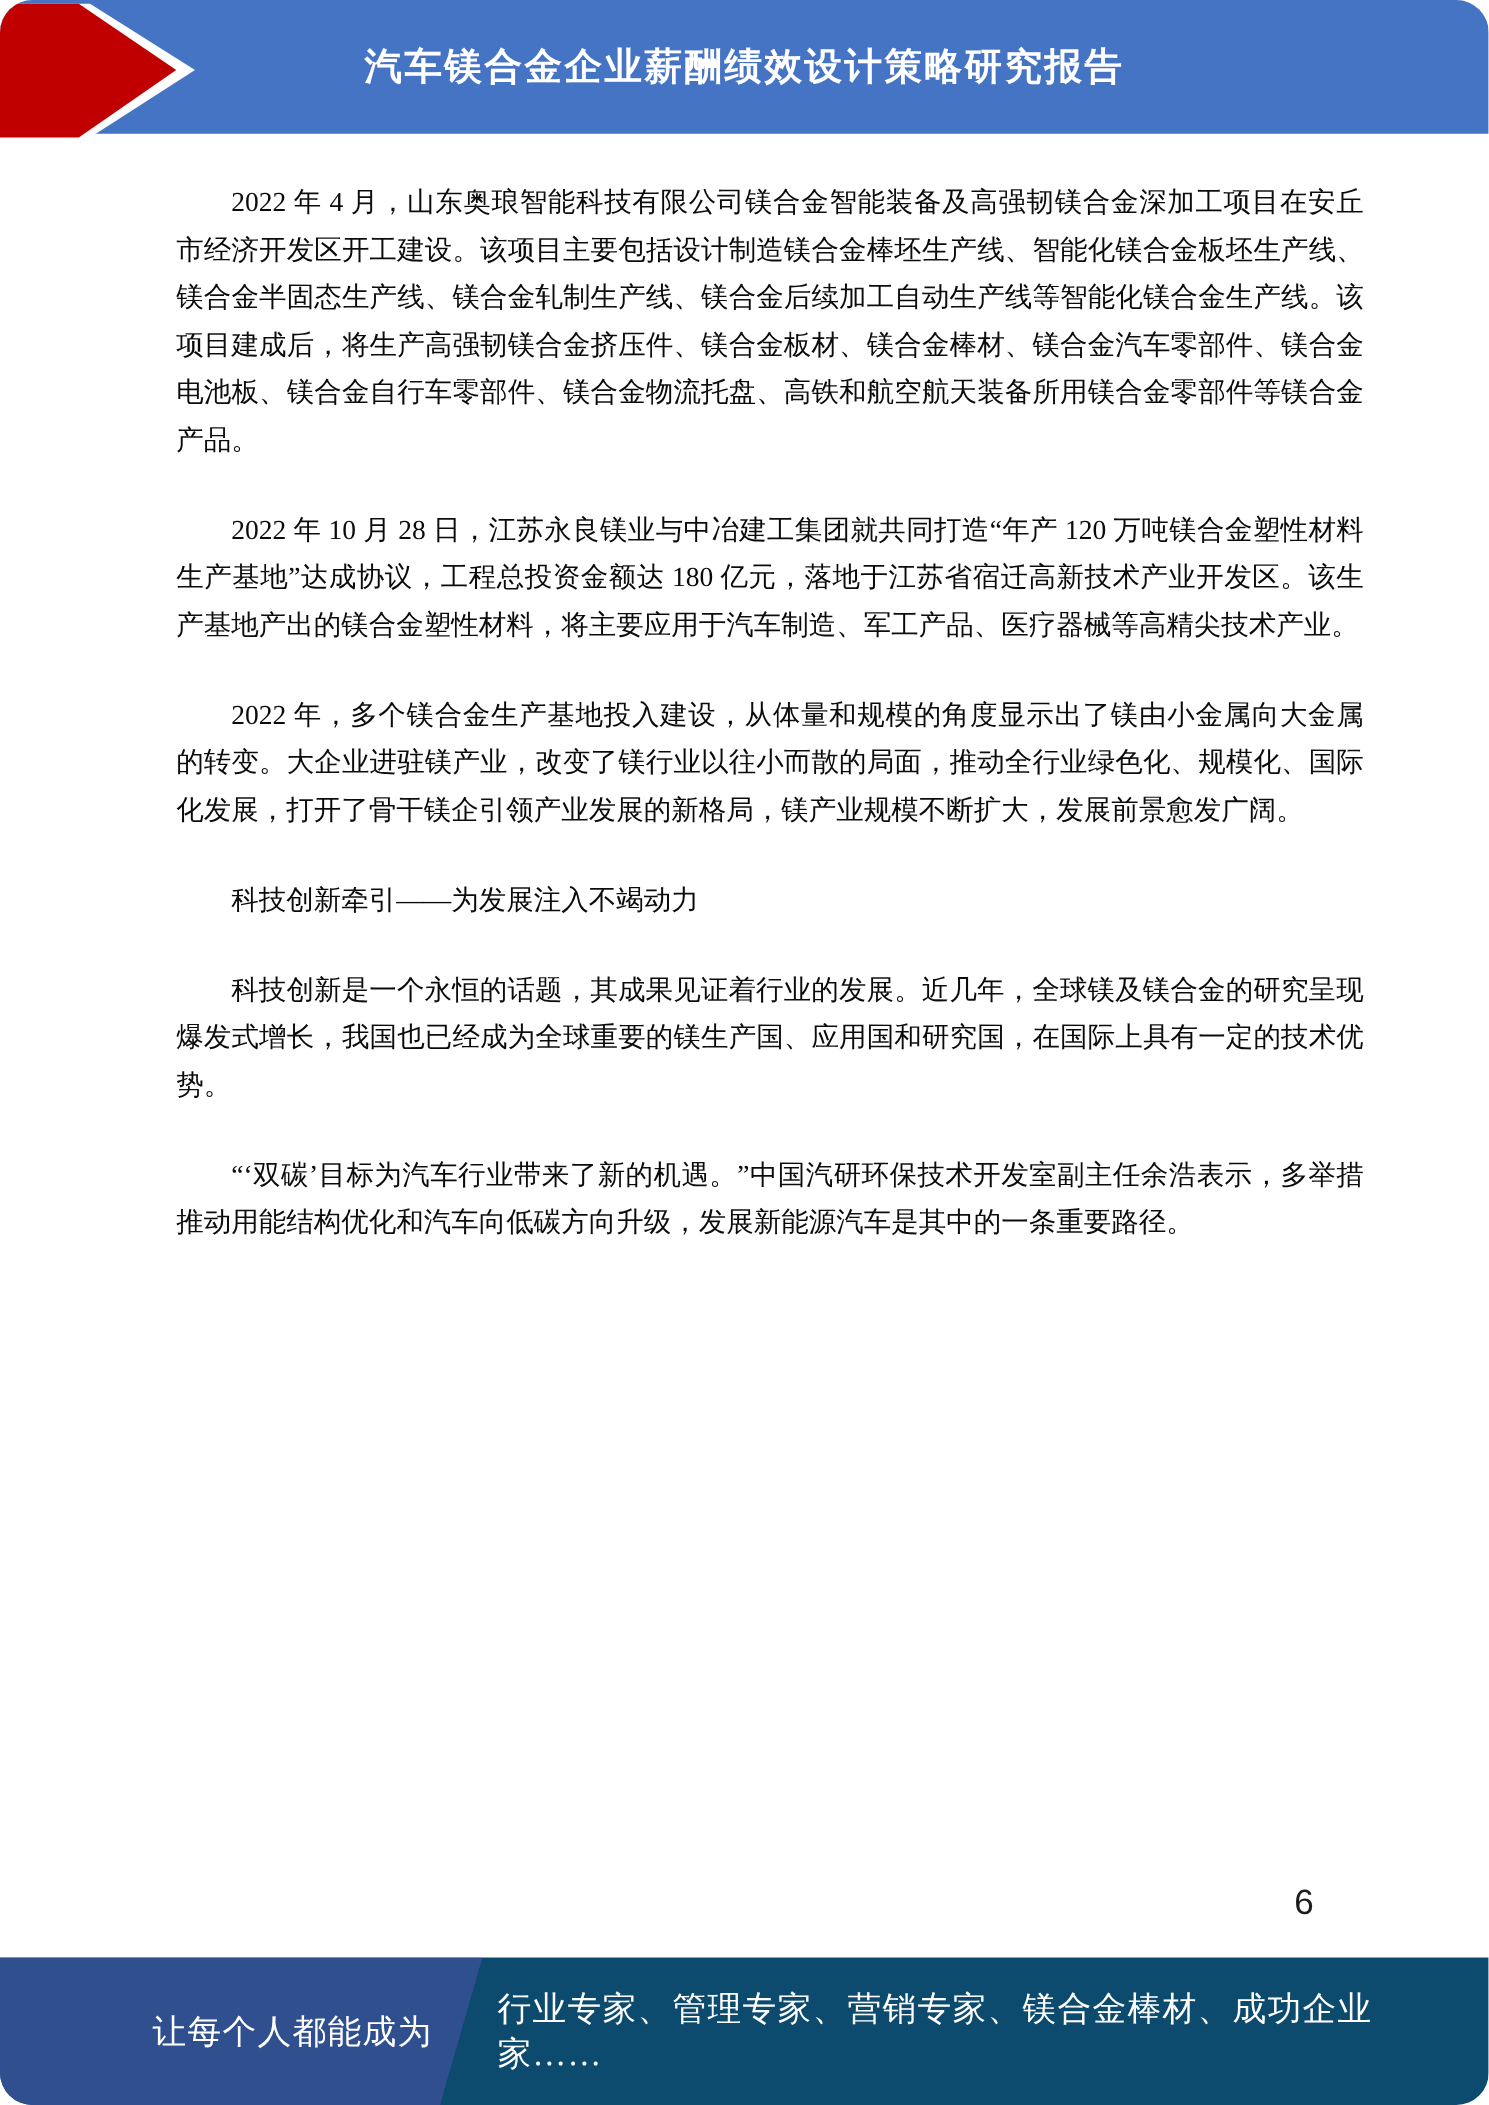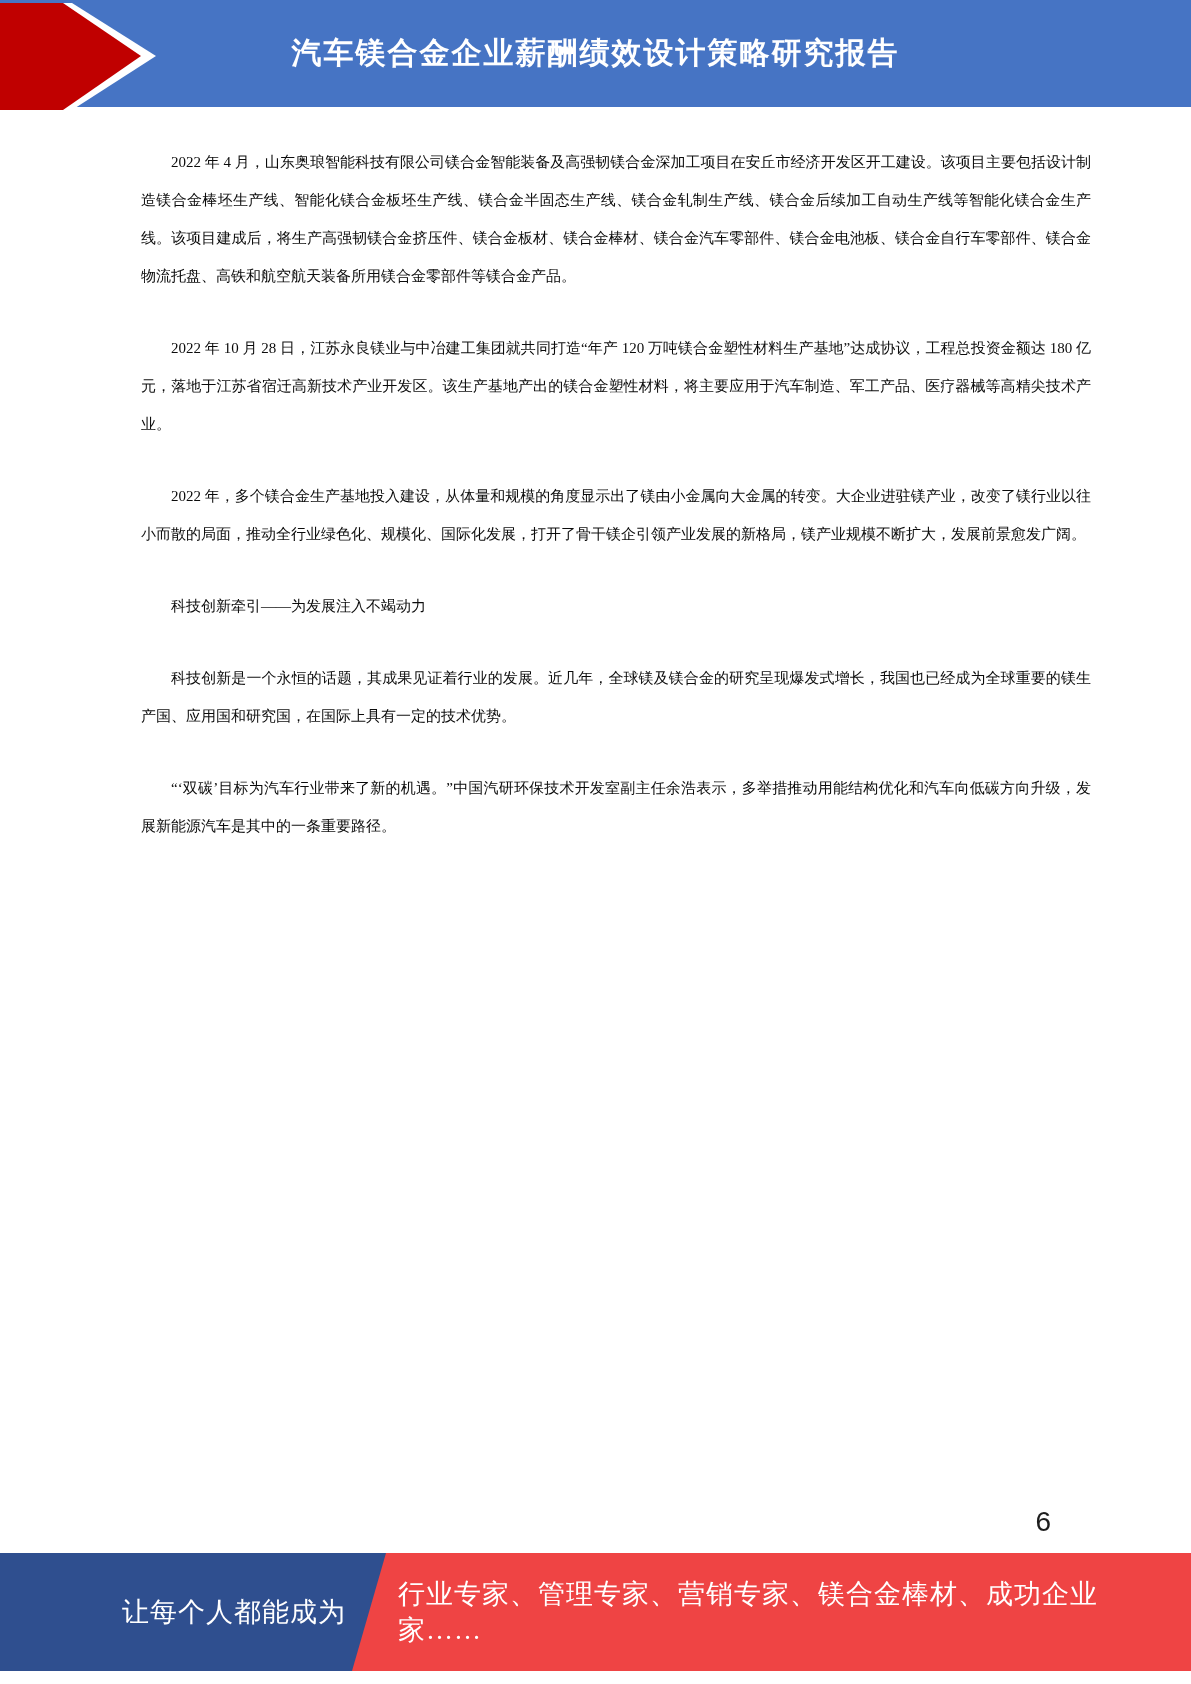--- a/index.html
+++ b/index.html
@@ -2,20 +2,21 @@
 <html><head>
 <meta charset="utf-8">
 <style>
   html,body{margin:0;padding:0;background:#ffffff;}
   #page{
     position:relative;
     width:1191px;height:1684px;
     background:#ffffff;
     overflow:hidden;
     font-family:"Liberation Serif","DejaVu Serif",serif;
+    border-radius:26px;
   }
 
   
   .header-band{
     position:absolute;left:0;top:0;
     width:1191px;height:107px;
     background:#4674C4;
   }
   .header-arrow{
     position:absolute;left:0;top:0;
@@ -31,44 +32,44 @@
     font-size:30px;
     letter-spacing:2px;
   }
 
   
   .doc-body{
     position:absolute;
     left:141px;top:143px;
     width:950px;
     color:#0b0b0b;
-    font-size:15px;
+    font-size:22px;
     line-height:38px;
     text-align:justify;
   }
   .doc-body p{
     margin:0 0 34px 0;
     text-indent:2em;
   }
   .doc-body p:last-child{margin-bottom:0;}
 
   
   .page-number{
     position:absolute;
     top:1506px;right:140px;
     font-family:"Liberation Sans","DejaVu Sans",sans-serif;
     font-size:28px;
     color:#1d1d1d;
   }
 
   
   .footer{
-    position:absolute;left:0;bottom:13px;
+    position:absolute;left:0;bottom:0;
     width:1191px;height:118px;
-    background:#ef4444;
+    background:#0c4a6e;
   }
   .footer-blue{
     position:absolute;left:0;top:0;
     width:420px;height:118px;
     background:#2F4F8F;
     clip-path:polygon(0 0,386px 0,352px 100%,0 100%);
   }
   .footer-left-text{
     position:absolute;left:0;top:0;
     width:346px;height:118px;

